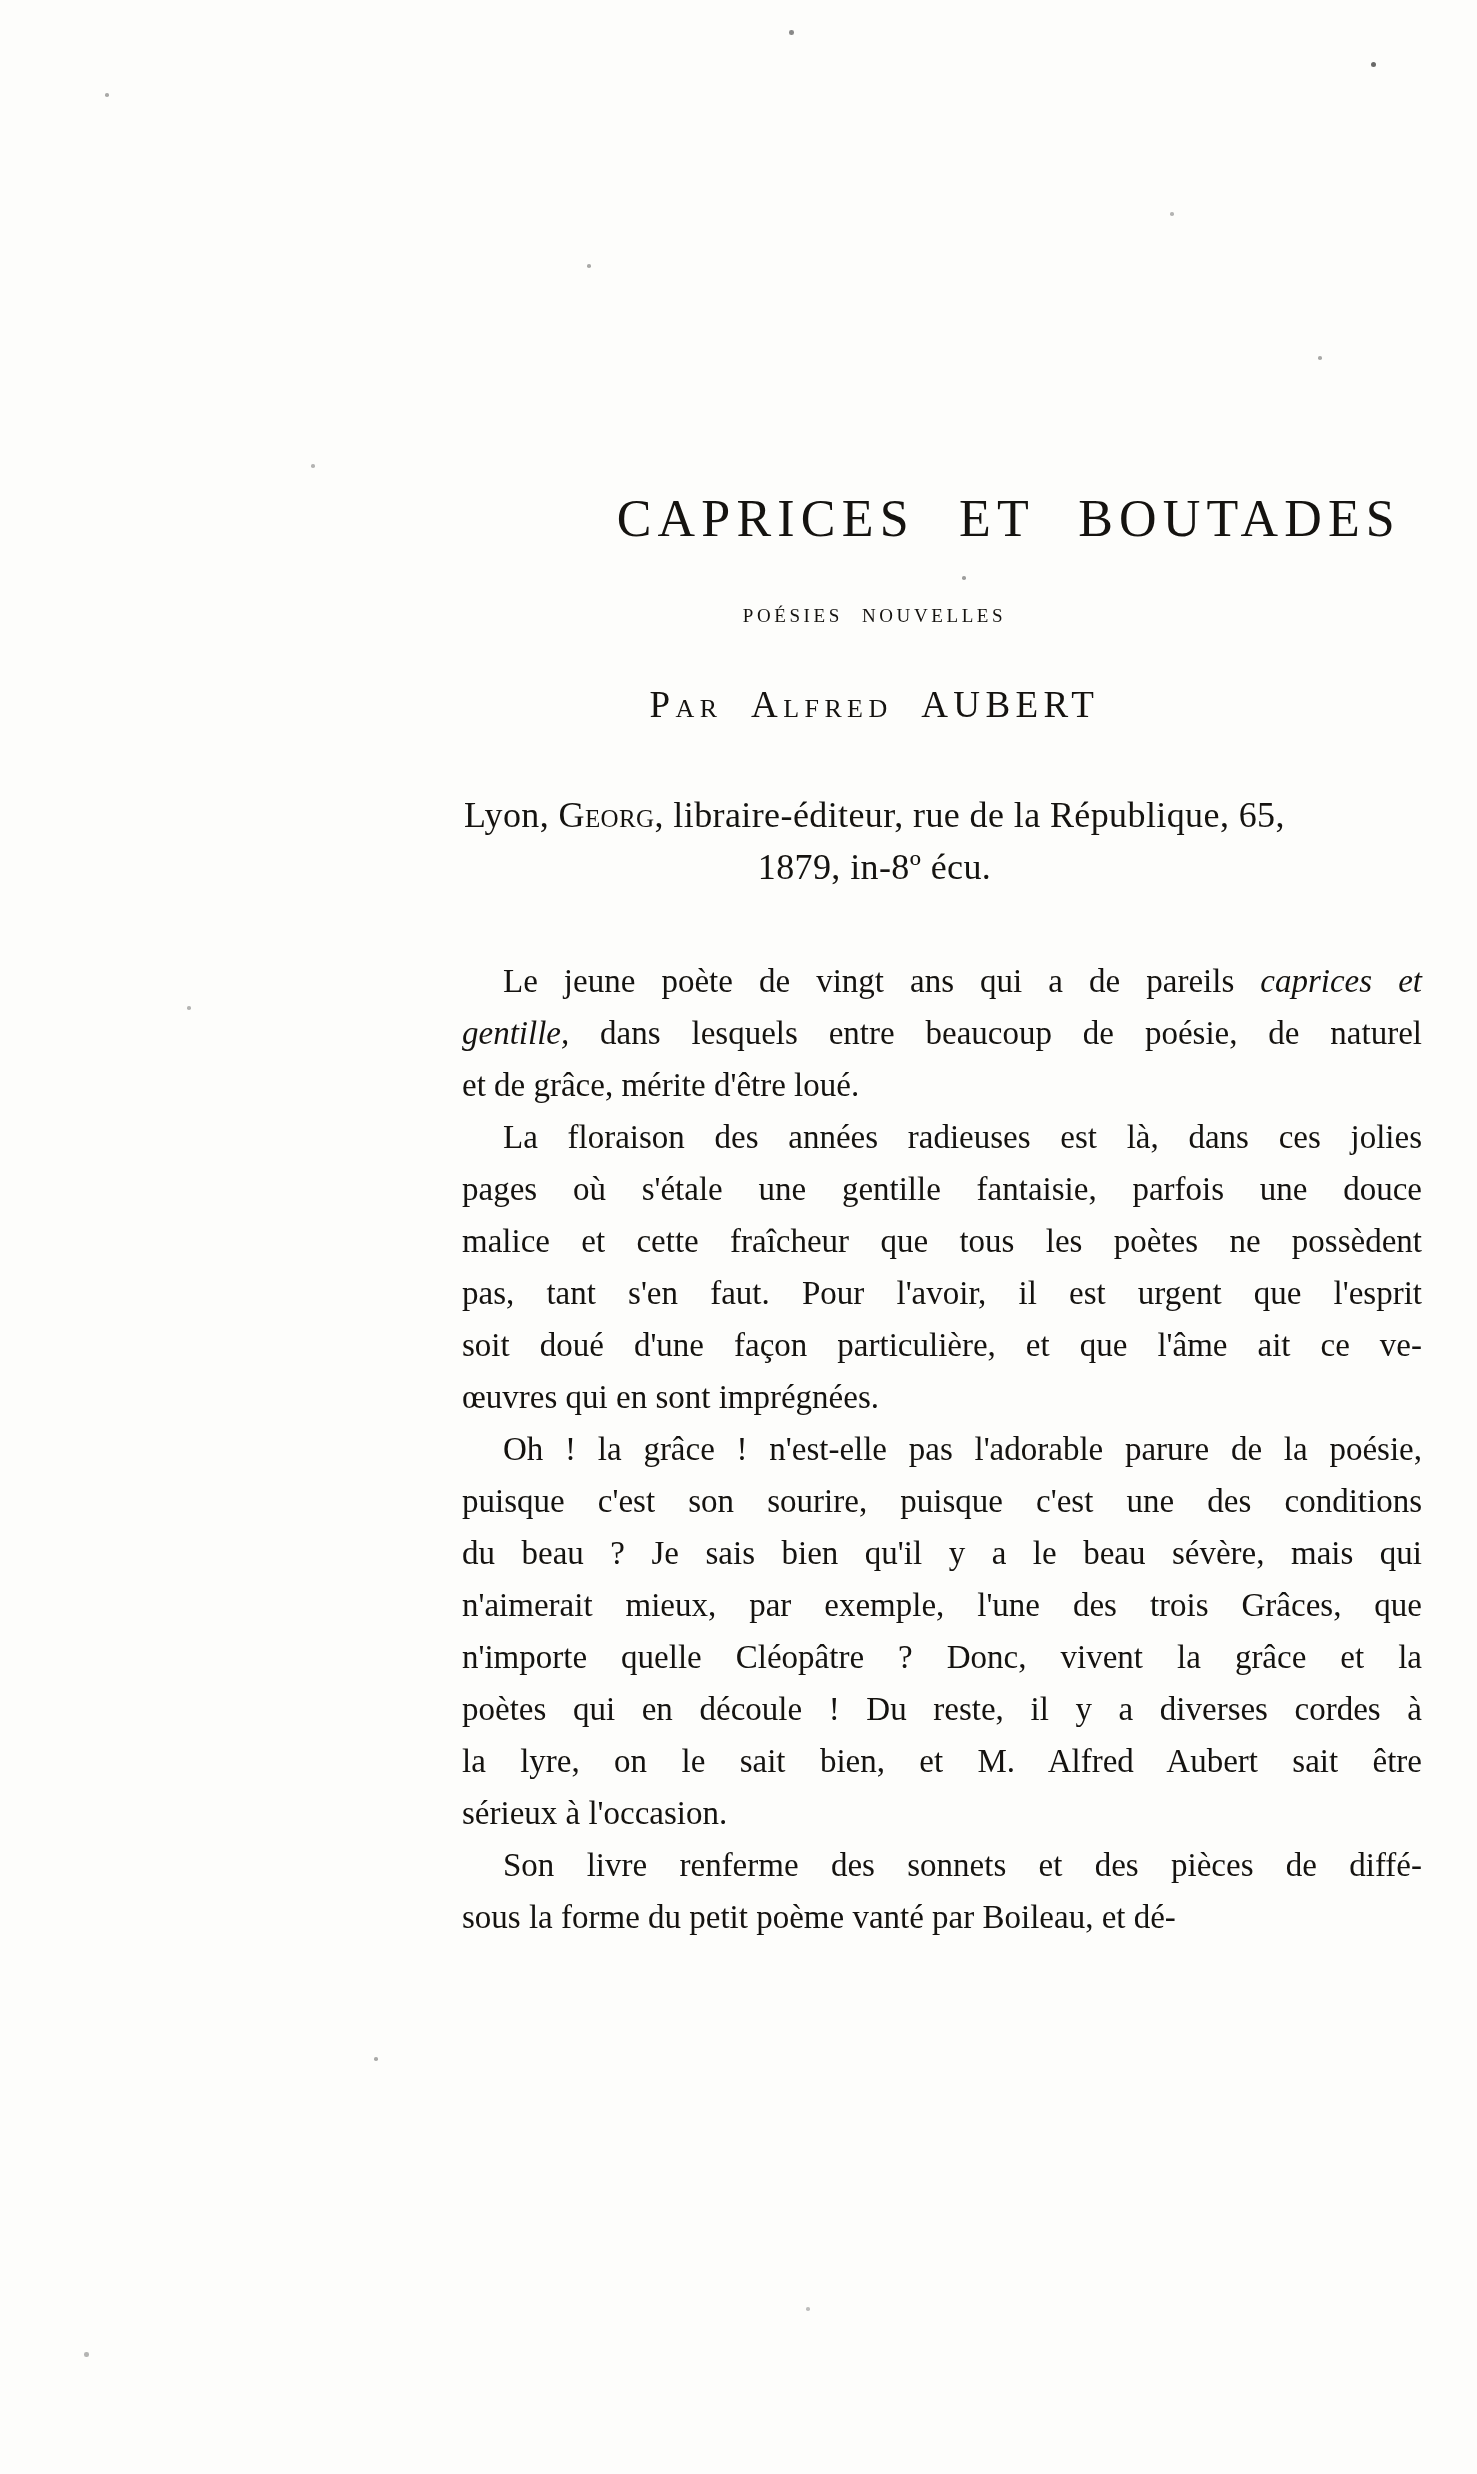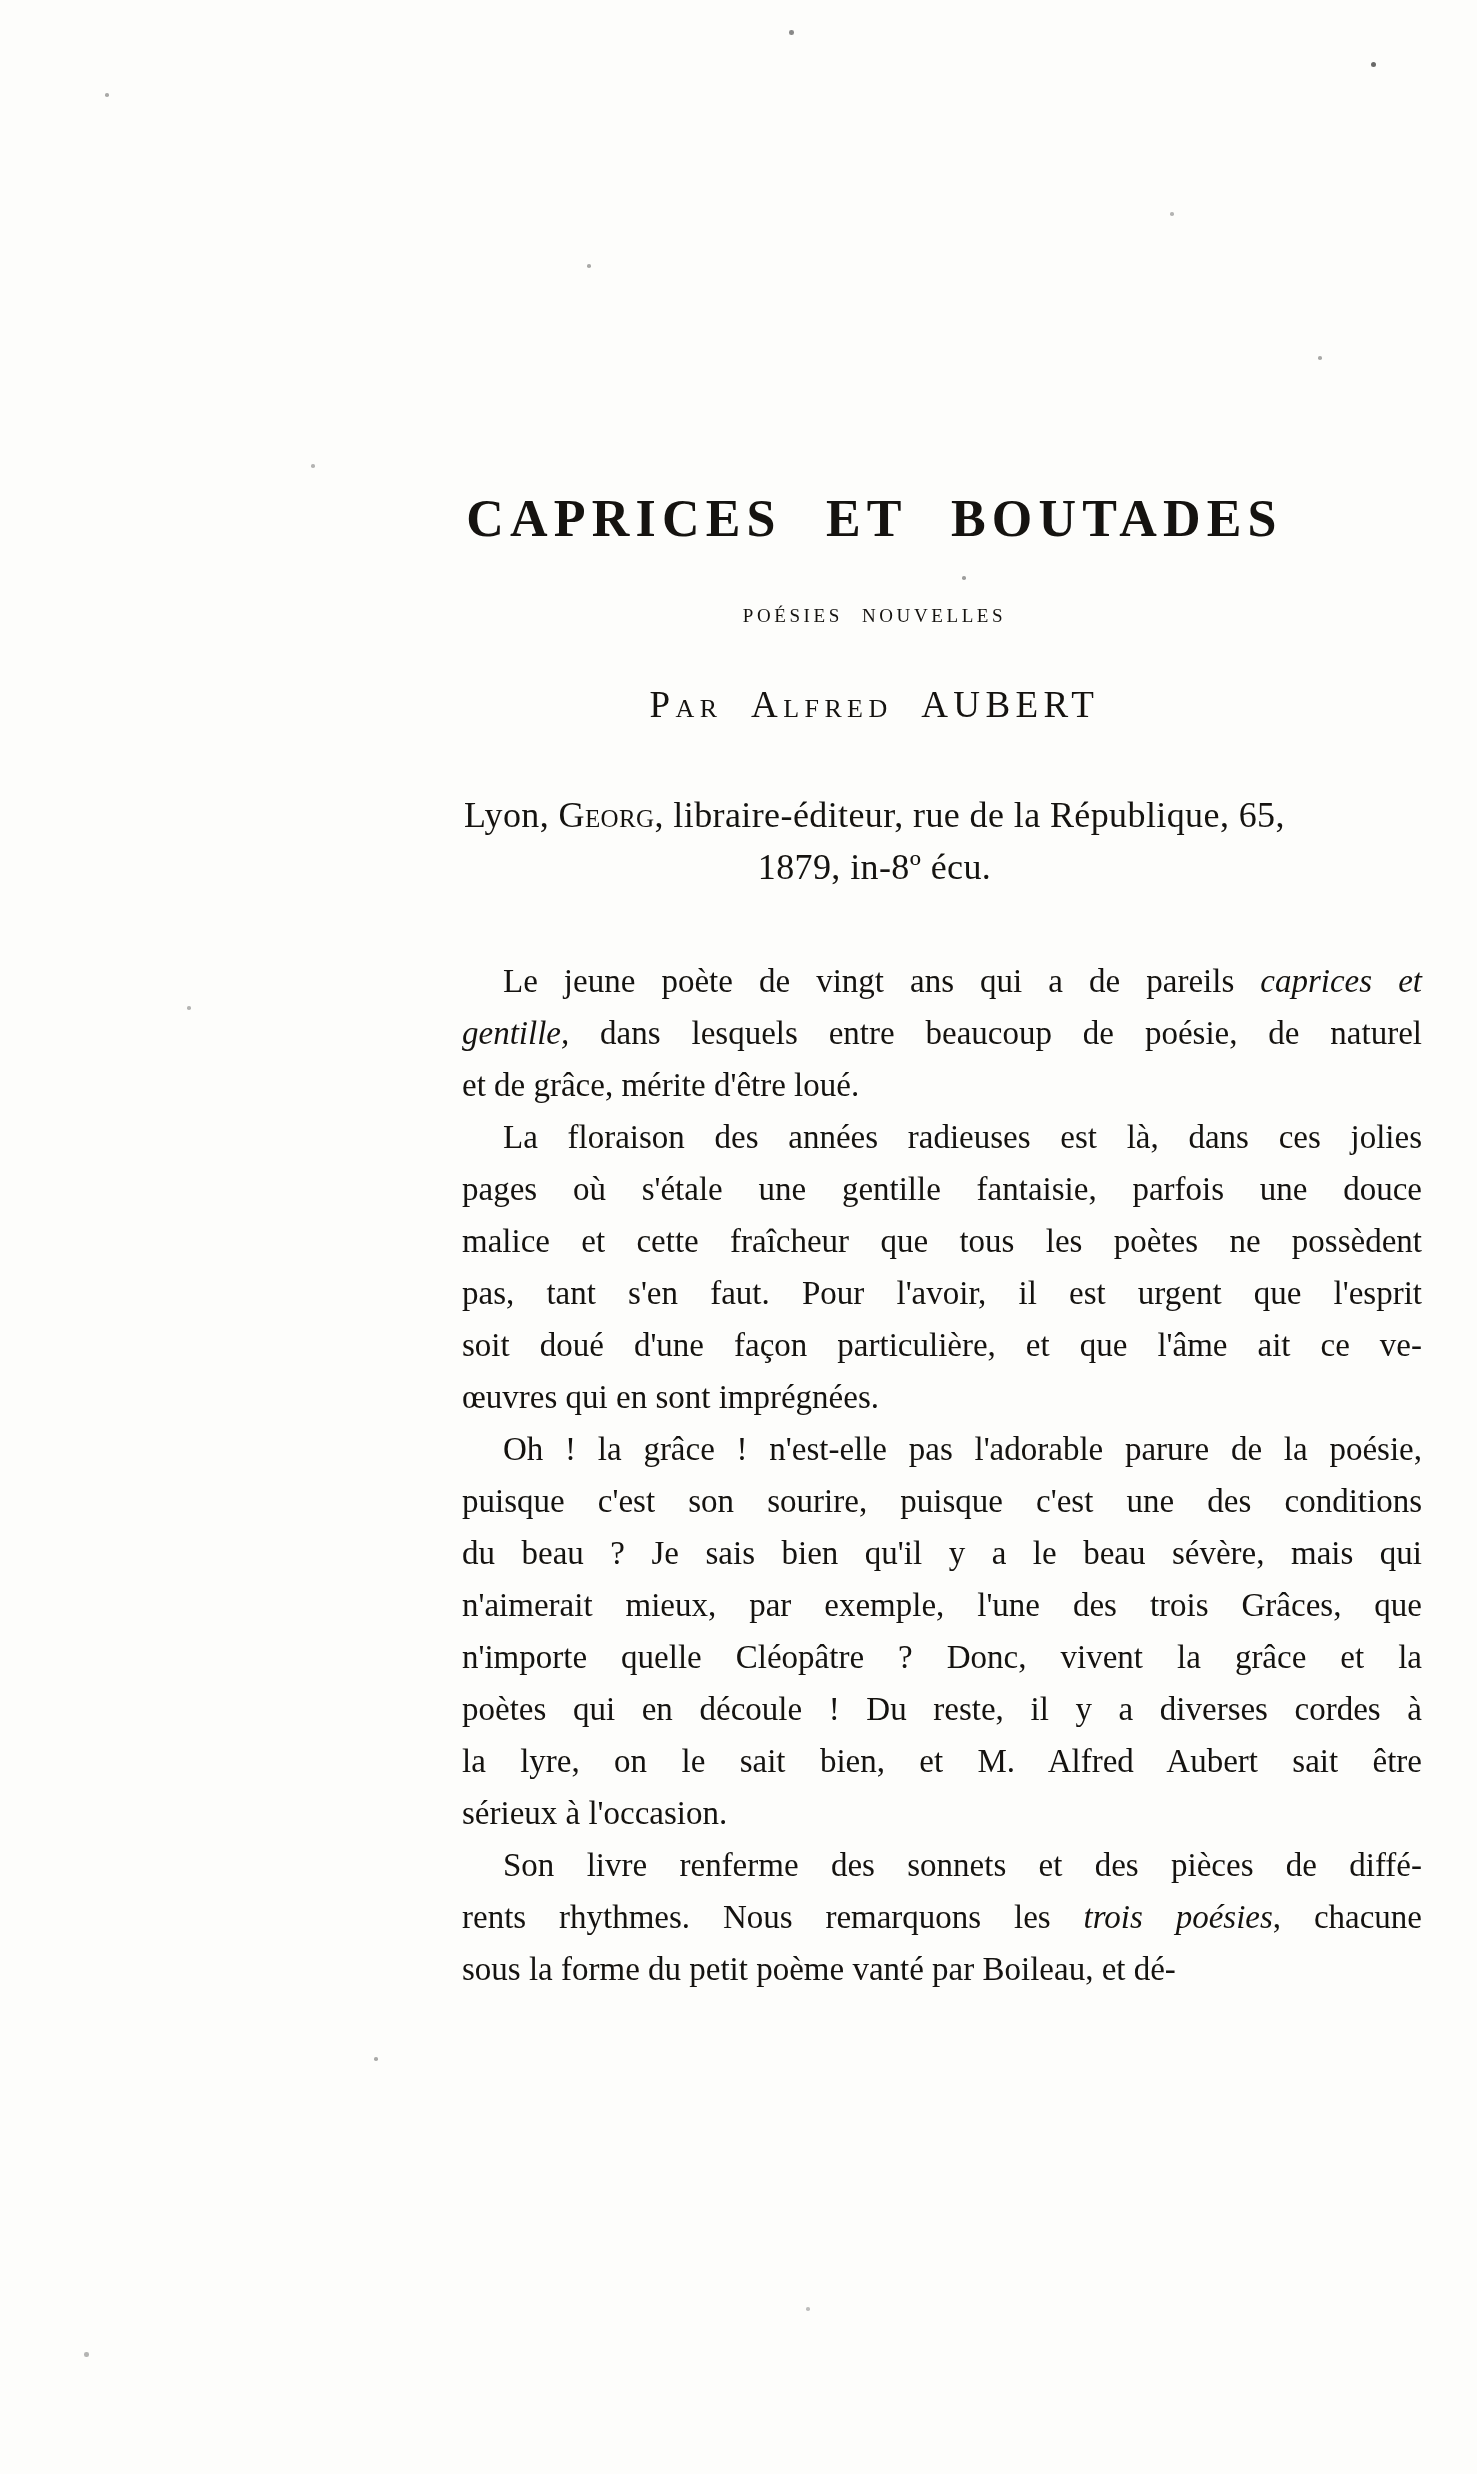--- a/index.html
+++ b/index.html
@@ -10,22 +10,23 @@
     font-family:"Liberation Serif", serif;
     color:#151310;
     overflow:hidden;
   }
   .head-line{position:absolute;left:348px;width:1053px;text-align:center;white-space:nowrap;}
   .title{
     top:489px;
     font-size:52px;
     letter-spacing:6.2px;
     word-spacing:25px;
-    font-weight:bold;
+    font-weight:normal;
     margin:0;
+    text-align:right;
   }
   .subtitle{
     top:605px;
     font-size:19px;
     letter-spacing:3.6px;
     word-spacing:10.7px;
   }
   .byline{
     top:683px;
     font-size:37px;
@@ -94,19 +95,18 @@
         <div class="line just"><span>puisque c'est son sourire, puisque c'est une des conditions</span></div>
         <div class="line just"><span>du beau ? Je sais bien qu'il y a le beau sévère, mais qui</span></div>
         <div class="line just"><span>n'aimerait mieux, par exemple, l'une des trois Grâces, que</span></div>
         <div class="line just"><span>n'importe quelle Cléopâtre ? Donc, vivent la grâce et la</span></div>
         <div class="line just"><span>poètes qui en découle ! Du reste, il y a diverses cordes à</span></div>
         <div class="line just"><span>la lyre, on le sait bien, et M. Alfred Aubert sait être</span></div>
         <div class="line"><span>sérieux à l'occasion.</span></div>
       </div>
       <div>
         <div class="line just indent"><span>Son livre renferme des sonnets et des pièces de diffé-</span></div>
-        <div class="line just"><span>rents rhythmes. Nous remarquons les </span><span class="it">trois poésies</span><span>, chacune</span></div>
         <div class="line"><span>sous la forme du petit poème vanté par Boileau, et dé-</span></div>
       </div>
     </div>
 
 </div>
 
 
 </body></html>

